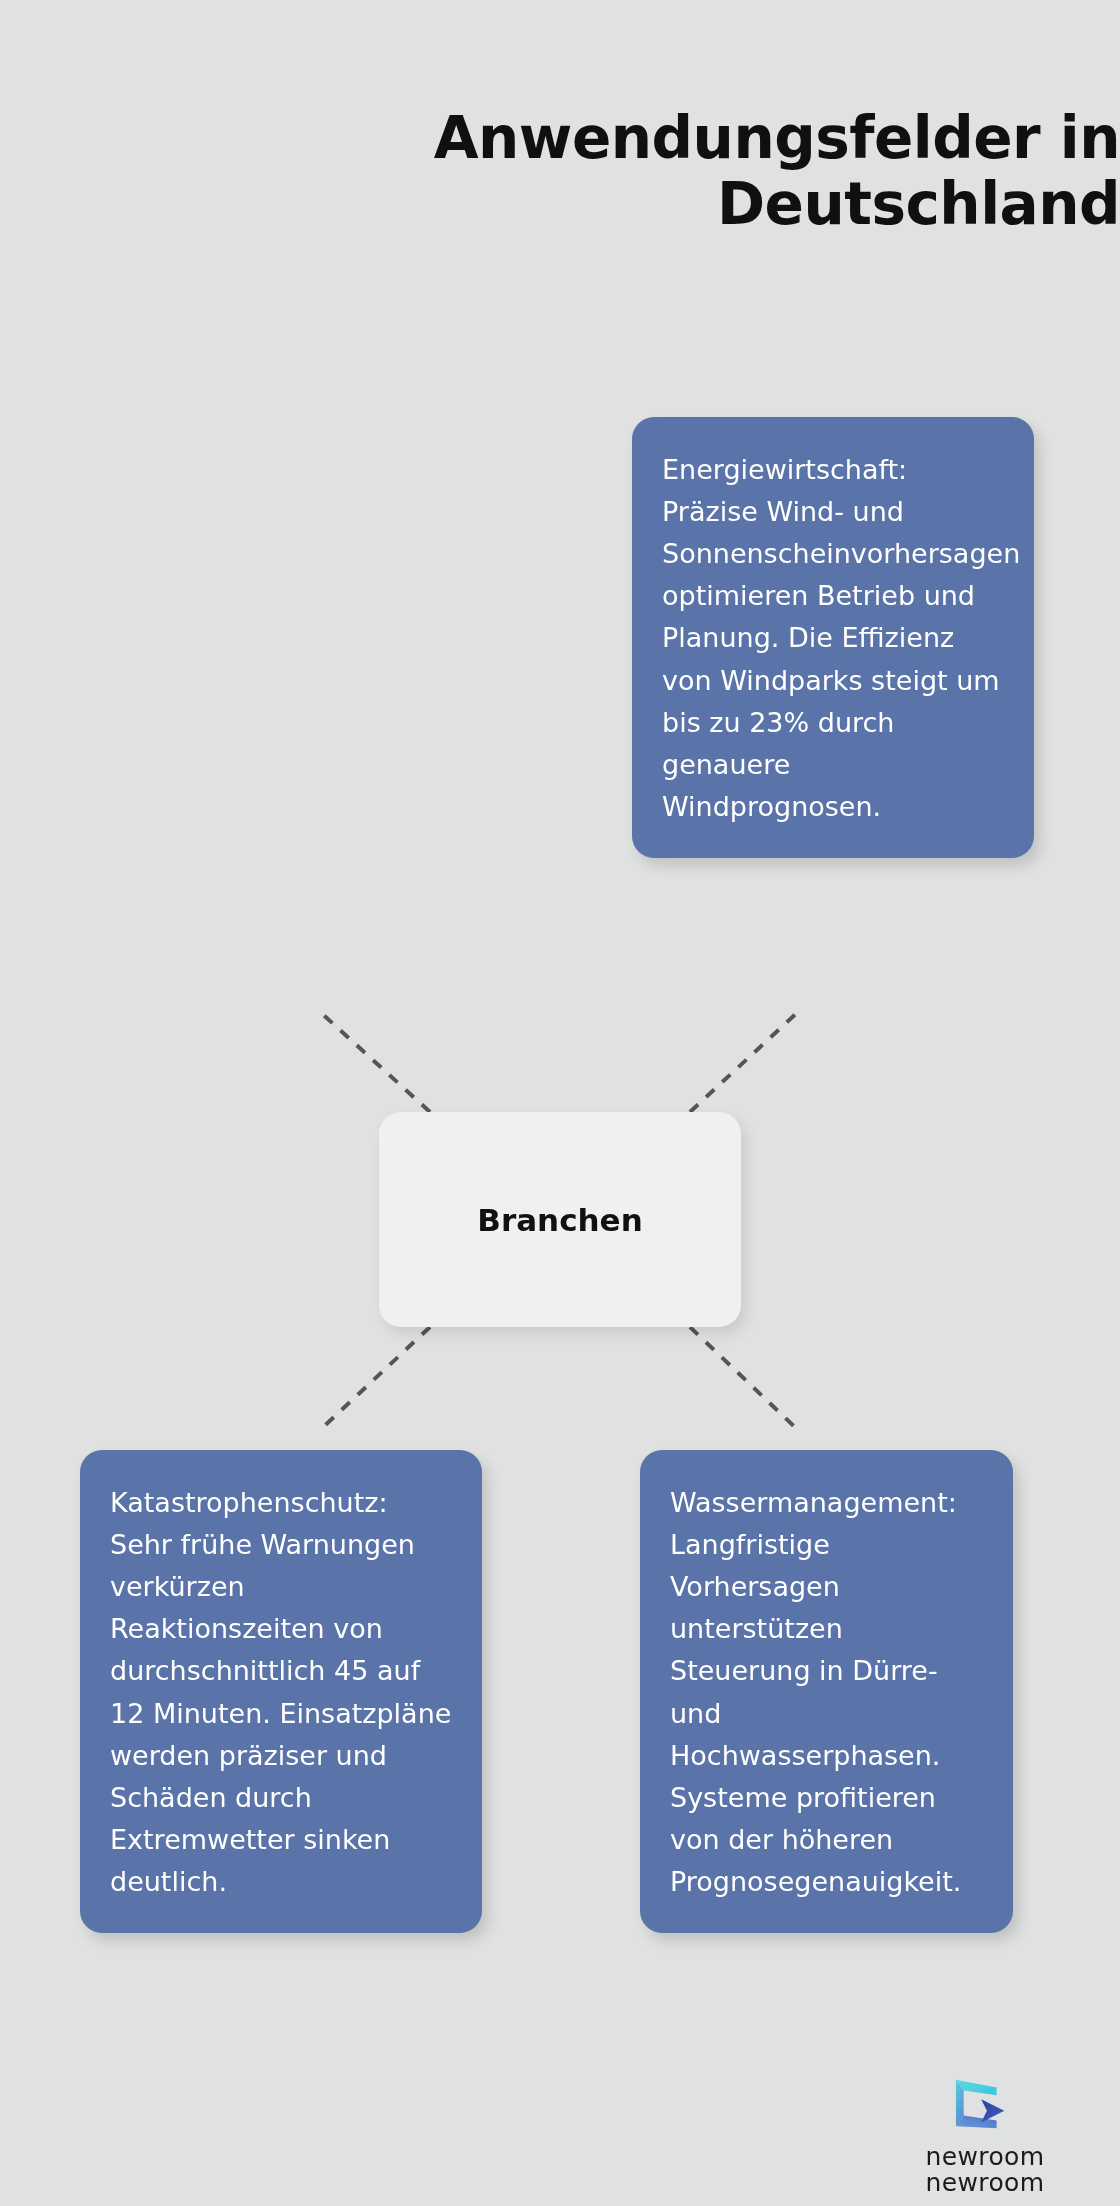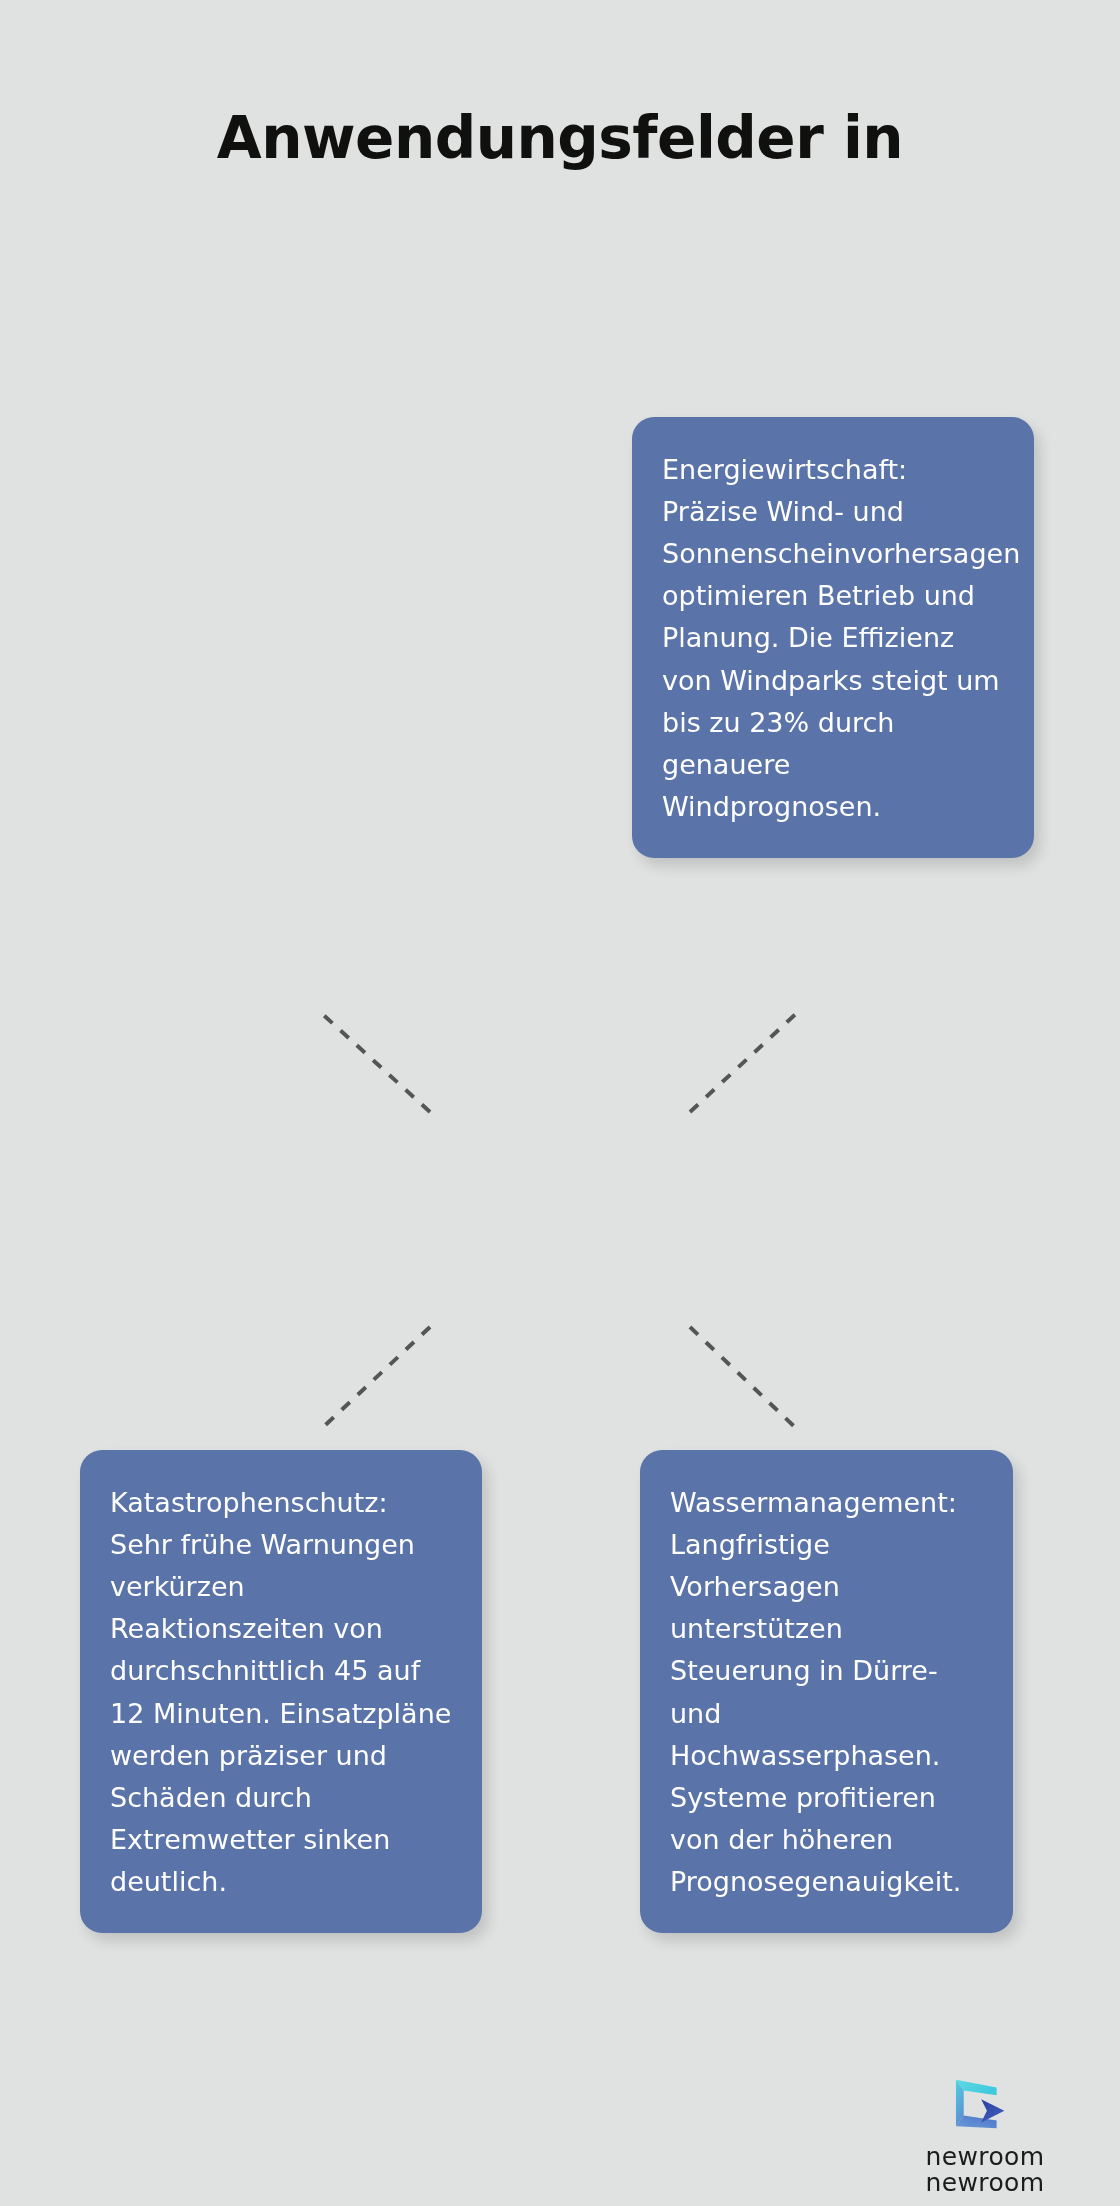--- a/index.html
+++ b/index.html
@@ -18,21 +18,21 @@
     width: 1120px;
     height: 2206px;
   }
 
   
   .title {
     position: absolute;
     left: 0;
     top: 105px;
     width: 1120px;
-    text-align: center;
+    text-align: right;
     font-size: 58px;
     font-weight: 700;
     line-height: 1.14;
     color: #10100f;
     letter-spacing: -0.5px;
   }
 
   
   .connectors {
     position: absolute;
@@ -107,34 +107,38 @@
     font-weight: 400;
   }
 </style>
 </head>
 <body>
 
 <div class="page">
 
   <div class="title">
     <span>Anwendungsfelder in</span><br>
+    <span>Deutschland</span>
   </div>
 
   <svg class="connectors" viewBox="0 0 1120 2206" xmlns="http://www.w3.org/2000/svg">
     <line x1="430" y1="1112" x2="318" y2="1010" stroke="#555555" stroke-width="4" stroke-dasharray="11 11" stroke-linecap="butt"></line>
     <line x1="690" y1="1112" x2="800" y2="1010" stroke="#555555" stroke-width="4" stroke-dasharray="11 11" stroke-linecap="butt"></line>
     <line x1="430" y1="1327" x2="318" y2="1432" stroke="#555555" stroke-width="4" stroke-dasharray="11 11" stroke-linecap="butt"></line>
     <line x1="690" y1="1327" x2="800" y2="1432" stroke="#555555" stroke-width="4" stroke-dasharray="11 11" stroke-linecap="butt"></line>
   </svg>
 
 
   <div class="card card-tr">
     <span>Energiewirtschaft: Präzise Wind- und Sonnenscheinvorhersagen optimieren Betrieb und Planung. Die Effizienz von Windparks steigt um bis zu 23% durch genauere Windprognosen.</span>
   </div>
 
+  <div class="center-node">
+    <span class="center-node-label">Branchen</span>
+  </div>
 
   <div class="card card-bl">
     <span>Katastrophenschutz: Sehr frühe Warnungen verkürzen Reaktionszeiten von durchschnittlich 45 auf 12 Minuten. Einsatzpläne werden präziser und Schäden durch Extremwetter sinken deutlich.</span>
   </div>
 
   <div class="card card-br">
     <span>Wassermanagement: Langfristige Vorhersagen unterstützen Steuerung in Dürre- und Hochwasserphasen. Systeme profitieren von der höheren Prognosegenauigkeit.</span>
   </div>
 
   <div class="logo">

